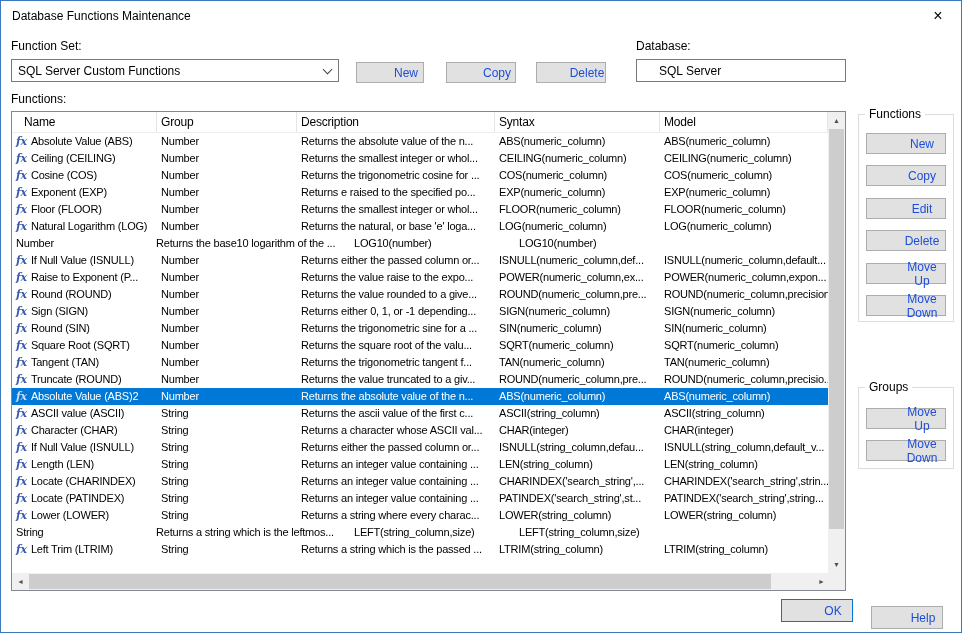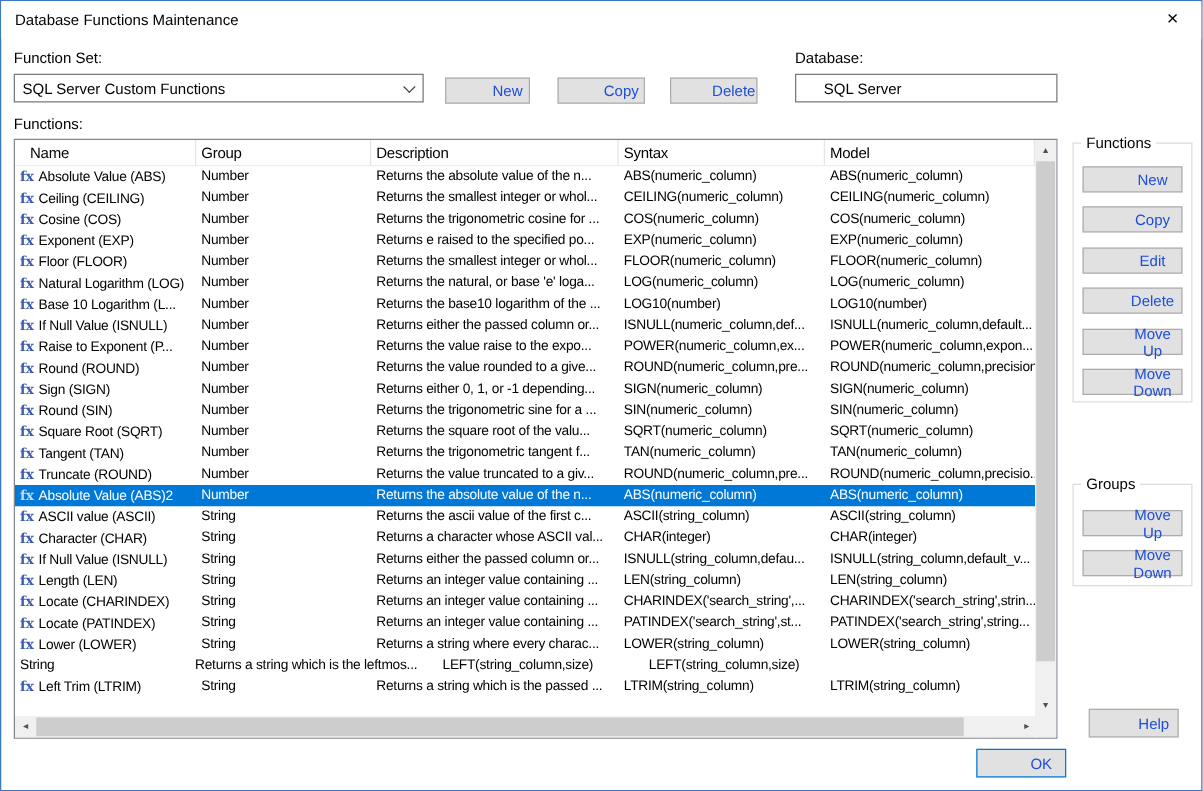--- a/index.html
+++ b/index.html
@@ -31,21 +31,21 @@
   
   .ftable { position:absolute; left:10px; top:110px; width:835px; height:480px; border:1px solid #828790; background:#fff; font-size:11px; letter-spacing:-0.2px; }
   .thead { position:absolute; left:0; top:0; width:816px; height:21px; display:flex; border-bottom:1px solid #ededed; background:#fff; }
   .hcell { border-right:1px solid #e5e5e5; padding-left:4px; display:flex; align-items:center; font-size:12px; overflow:hidden; white-space:nowrap; }
   .hcell.c-name { padding-left:12px; }
   .tbody { position:absolute; left:0; top:21px; width:816px; height:440px; overflow:hidden; }
   .trow { display:flex; height:17px; }
   .trow.selected { background:#0078d7; color:#fff; }
   .tcell { overflow:hidden; white-space:nowrap; padding-left:4px; height:17px; line-height:17px; }
   .c-name{width:145px} .c-group{width:140px} .c-description{width:198px} .c-syntax{width:165px} .c-model{width:168px}
-  .fx-icon { font-family:"DejaVu Serif", serif; font-weight:bold; color:#3b5cad; margin-right:4px; font-size:11px; }
+  .fx-icon { font-style:italic; font-family:"DejaVu Serif", serif; font-weight:bold; color:#3b5cad; margin-right:4px; font-size:11px; }
   .trow.selected .fx-icon { color:#cdd8f2; }
 
   
   .vscroll { position:absolute; right:0; top:0; width:17px; height:461px; background:#f0f0f0; }
   .sb-arrow { position:absolute; width:17px; height:17px; display:flex; align-items:center; justify-content:center; font-size:7px; color:#505050; letter-spacing:0; }
   .va-up { top:0; } .va-down { bottom:0; }
   .vthumb { position:absolute; left:1px; width:15px; top:17px; height:400px; background:#cdcdcd; }
   .hscroll { position:absolute; left:0; bottom:0; width:818px; height:17px; background:#f0f0f0; }
   .ha-left { left:0; top:0; } .ha-right { right:0; top:0; }
   .hthumb { position:absolute; top:1px; height:15px; left:17px; width:742px; background:#cdcdcd; }
@@ -55,21 +55,21 @@
   .groupbox { position:absolute; border:1px solid #dcdcdc; background:#fff; }
   .gb-functions { left:857px; top:113px; width:96px; height:208px; }
   .gb-groups    { left:857px; top:386px; width:96px; height:82px; }
   .legend { position:absolute; top:-8px; left:6px; background:#fff; padding:0 4px; font-size:12px; }
   .sbtn { position:absolute; left:7px; width:80px; height:21px; }
   .sb-new{top:18px} .sb-copy{top:50px} .sb-edit{top:83px} .sb-delete{top:115px} .sb-moveup{top:148px} .sb-movedown{top:180px}
   .gb-groups .sb-moveup{top:20px} .gb-groups .sb-movedown{top:52px}
 
   
   .btn-ok   { left:780px; top:598px; width:72px; height:23px; border:1px solid #0078d7; }
-  .btn-help { left:870px; top:566px; width:72px; height:23px; }
+  .btn-help { left:870px; top:605px; width:72px; height:23px; }
 </style>
 </head>
 <body>
 
 <div class="dialog">
 
   <div class="titlebar">
     <span class="title">Database Functions Maintenance</span>
     <span class="close-btn">×</span>
   </div>
@@ -137,21 +137,20 @@
           <div class="tcell c-model">FLOOR(numeric_column)</div>
         </div>
         <div class="trow">
           <div class="tcell c-name"><span class="fx-icon">fx</span><span>Natural Logarithm (LOG)</span></div>
           <div class="tcell c-group">Number</div>
           <div class="tcell c-description">Returns the natural, or base 'e' loga...</div>
           <div class="tcell c-syntax">LOG(numeric_column)</div>
           <div class="tcell c-model">LOG(numeric_column)</div>
         </div>
         <div class="trow">
-          <div class="tcell c-name"><span class="fx-icon">fx</span><span>Base 10 Logarithm (L...</span></div>
           <div class="tcell c-group">Number</div>
           <div class="tcell c-description">Returns the base10 logarithm of the ...</div>
           <div class="tcell c-syntax">LOG10(number)</div>
           <div class="tcell c-model">LOG10(number)</div>
         </div>
         <div class="trow">
           <div class="tcell c-name"><span class="fx-icon">fx</span><span>If Null Value (ISNULL)</span></div>
           <div class="tcell c-group">Number</div>
           <div class="tcell c-description">Returns either the passed column or...</div>
           <div class="tcell c-syntax">ISNULL(numeric_column,def...</div>

